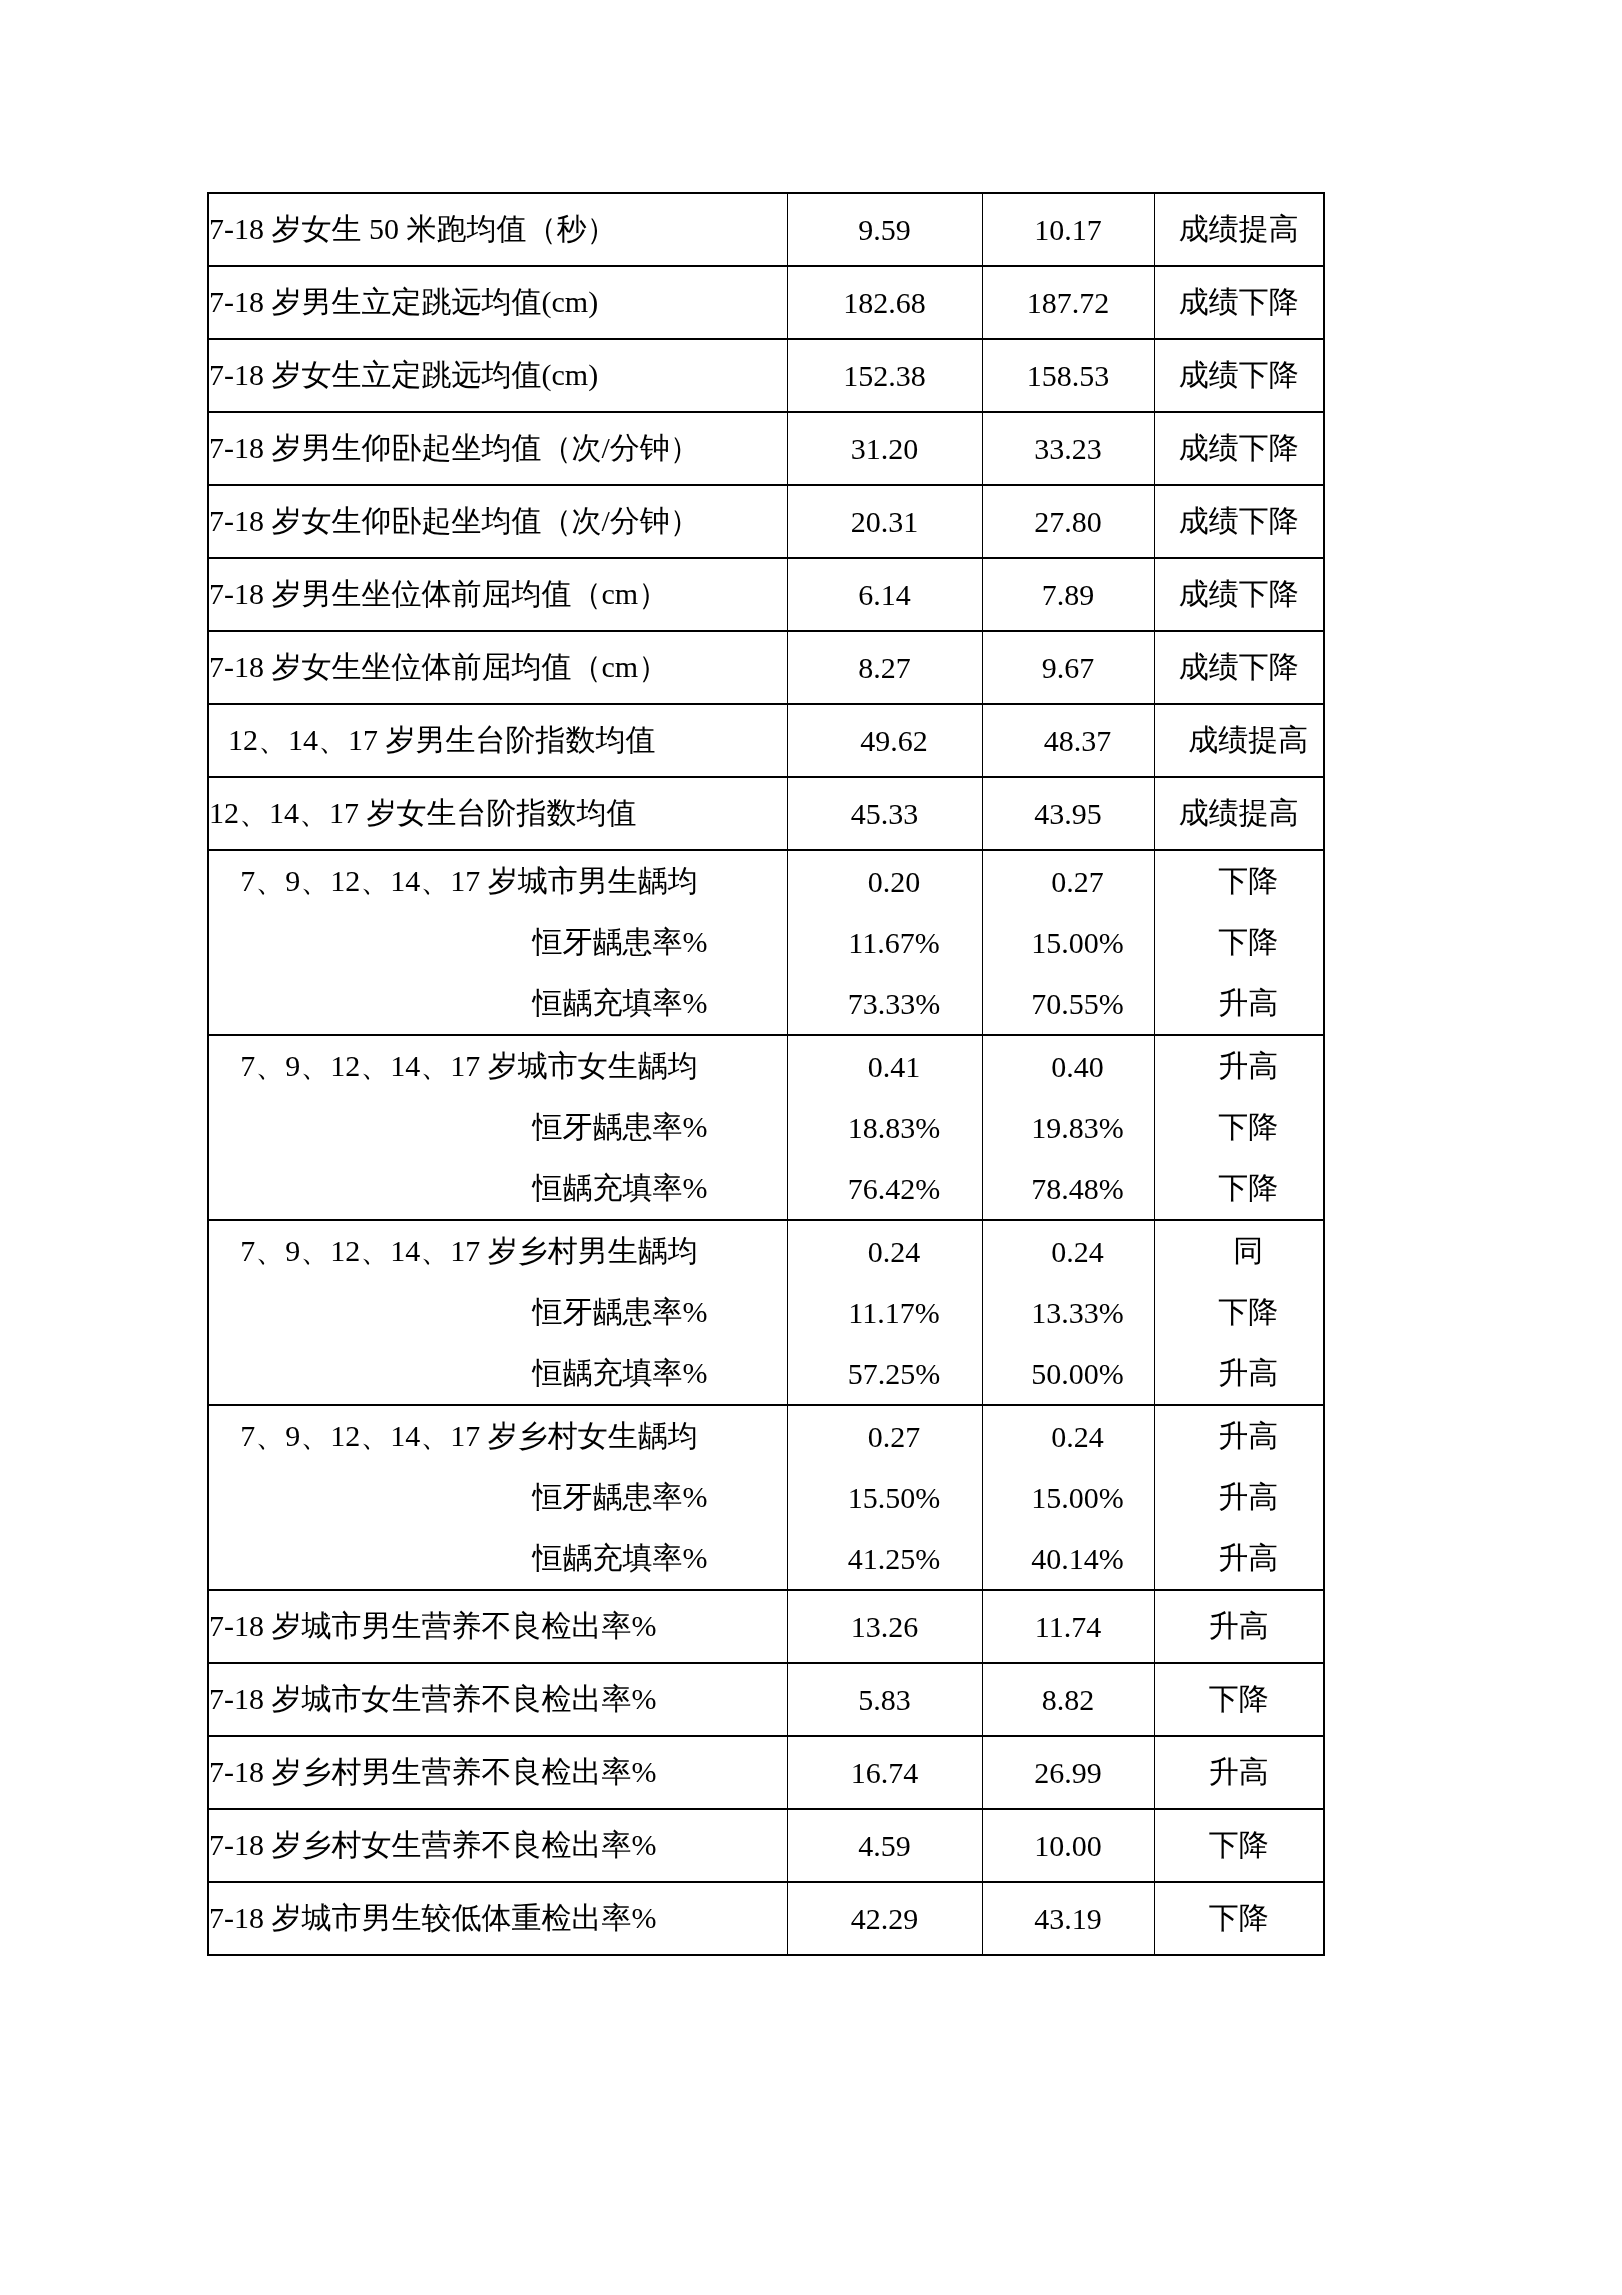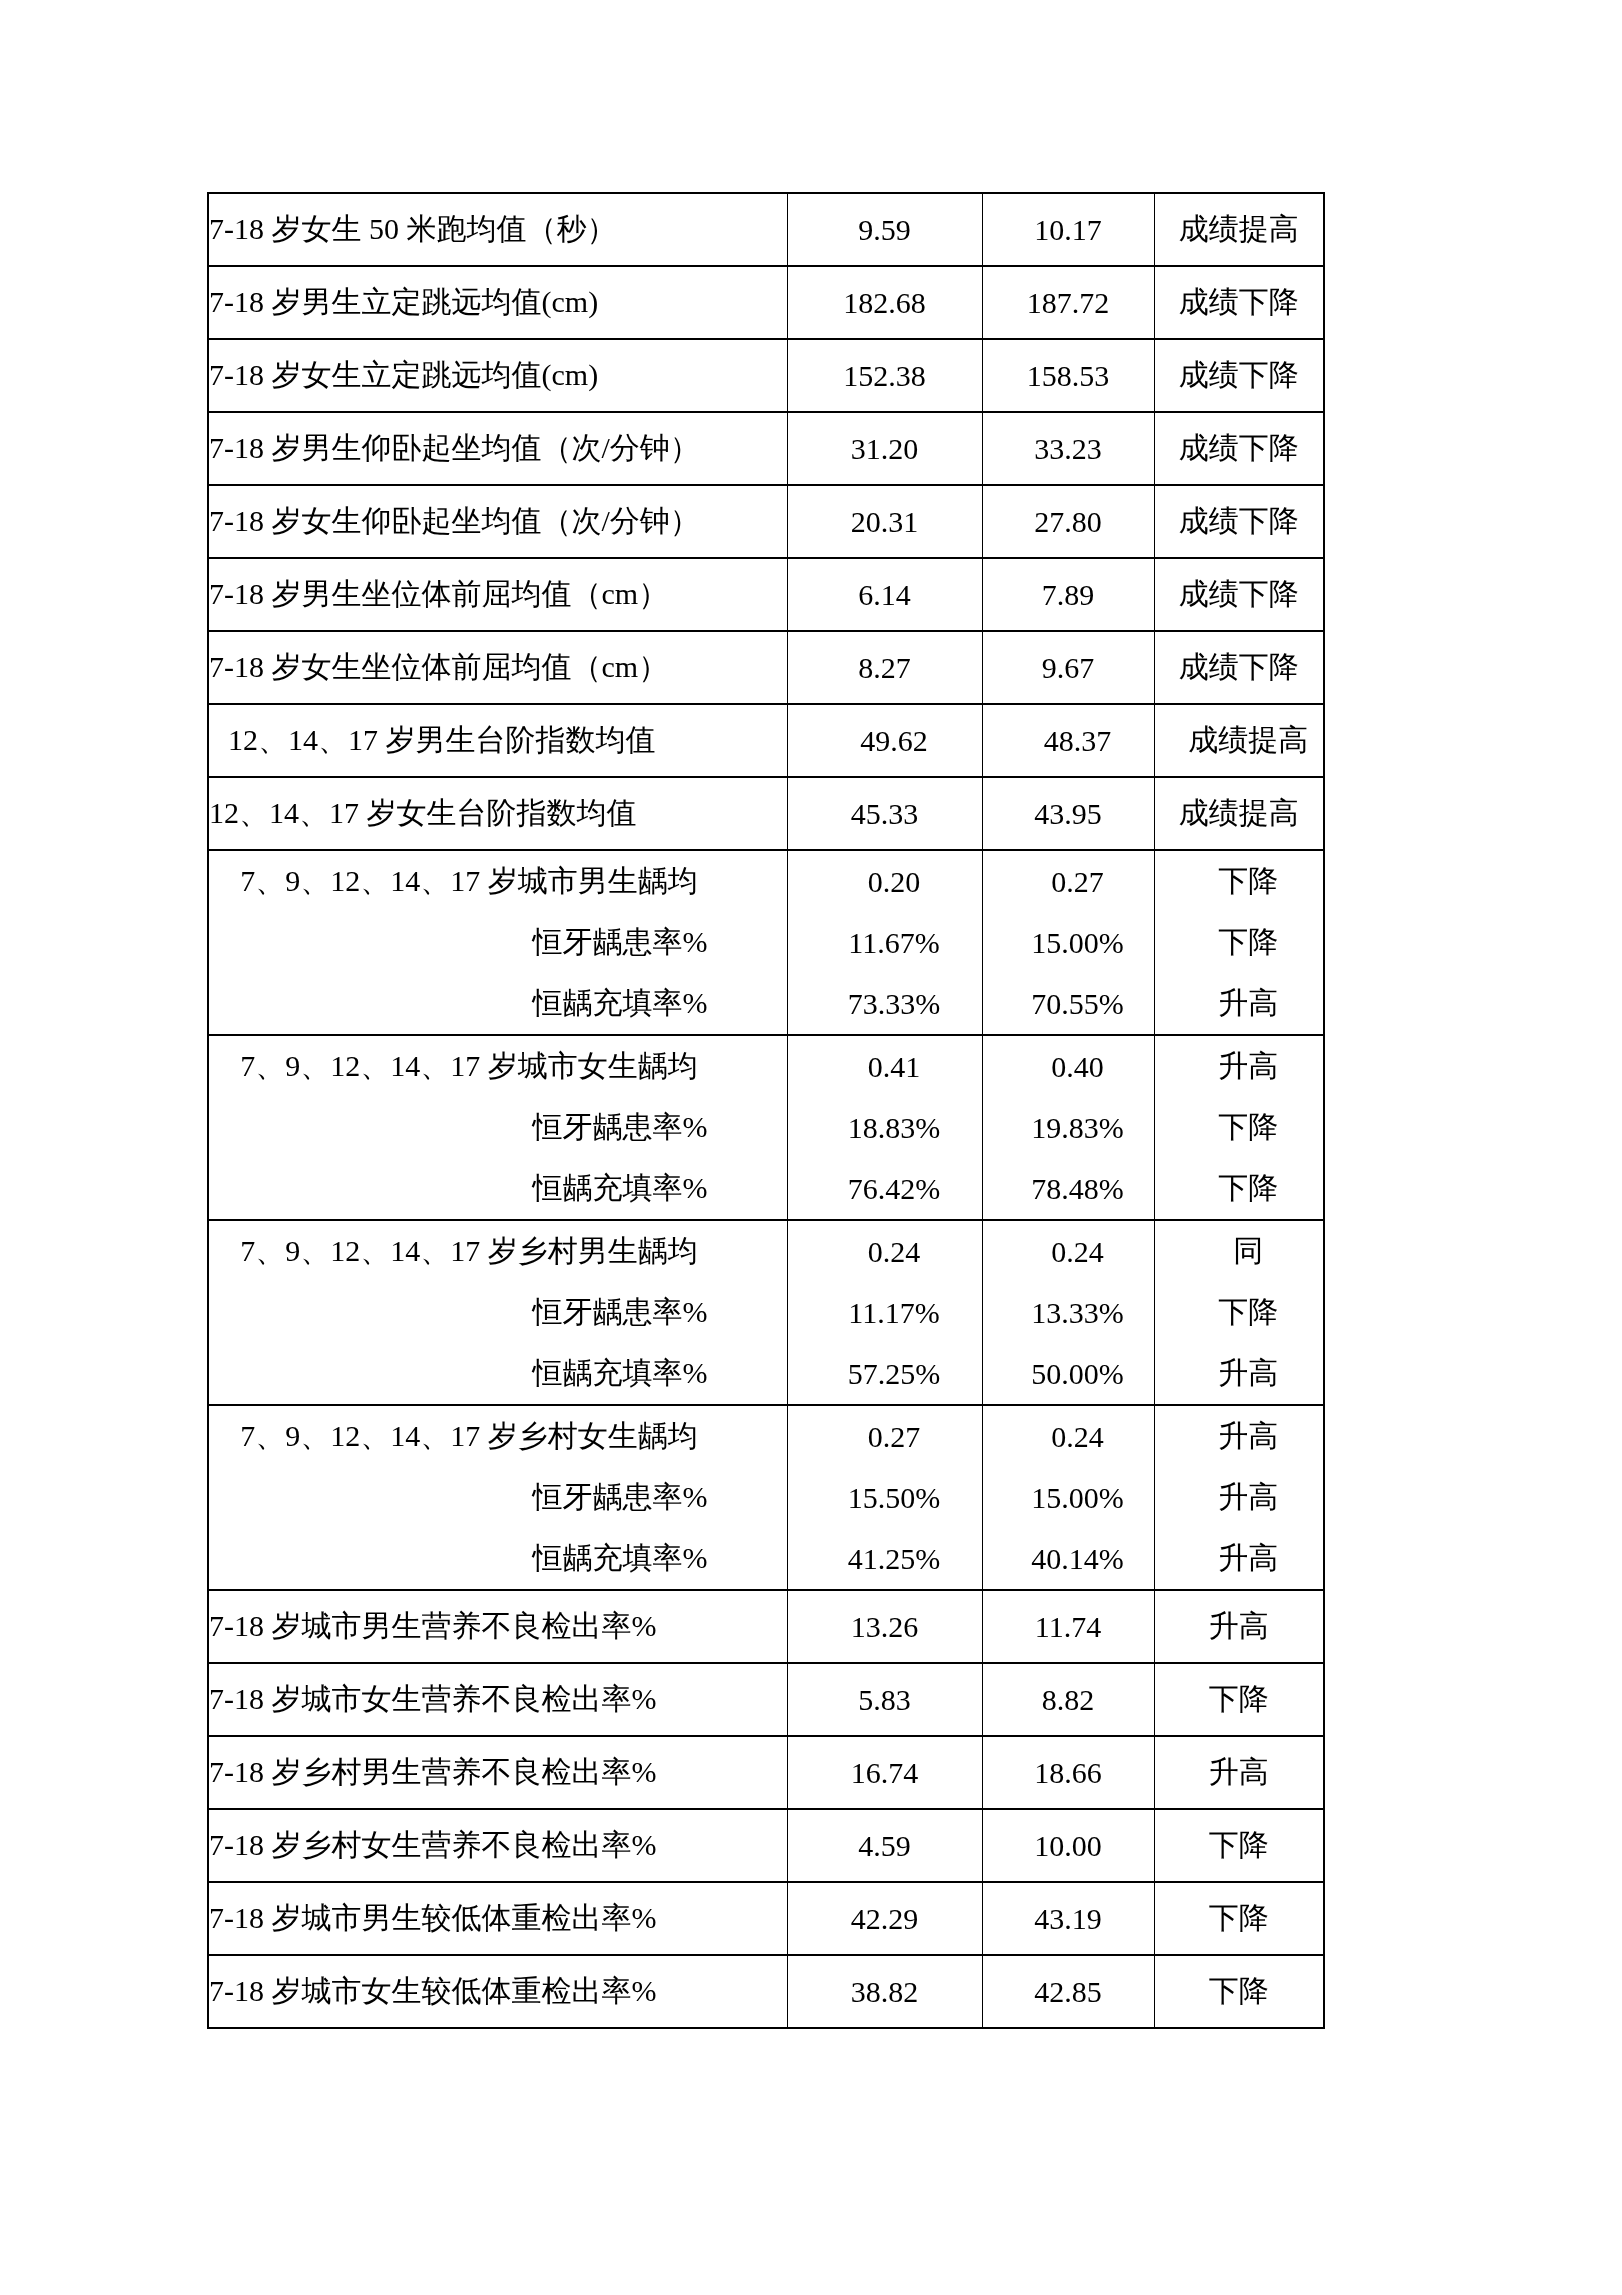--- a/index.html
+++ b/index.html
@@ -237,37 +237,31 @@
         </tr>
         <tr class="simple">
           <td class="c-label">7-18 岁城市女生营养不良检出率%</td>
           <td class="c-center">5.83</td>
           <td class="c-center">8.82</td>
           <td class="c-center">下降</td>
         </tr>
         <tr class="simple">
           <td class="c-label">7-18 岁乡村男生营养不良检出率%</td>
           <td class="c-center">16.74</td>
-          <td class="c-center">18.66</td>
+          <td class="c-center">26.99</td>
           <td class="c-center">升高</td>
         </tr>
         <tr class="simple">
           <td class="c-label">7-18 岁乡村女生营养不良检出率%</td>
           <td class="c-center">4.59</td>
           <td class="c-center">10.00</td>
           <td class="c-center">下降</td>
         </tr>
         <tr class="simple">
           <td class="c-label">7-18 岁城市男生较低体重检出率%</td>
           <td class="c-center">42.29</td>
           <td class="c-center">43.19</td>
-          <td class="c-center">下降</td>
-        </tr>
-        <tr class="simple">
-          <td class="c-label">7-18 岁城市女生较低体重检出率%</td>
-          <td class="c-center">38.82</td>
-          <td class="c-center">42.85</td>
           <td class="c-center">下降</td>
         </tr>
       </tbody>
   </table>
 </div>
 
 
 </body></html>

